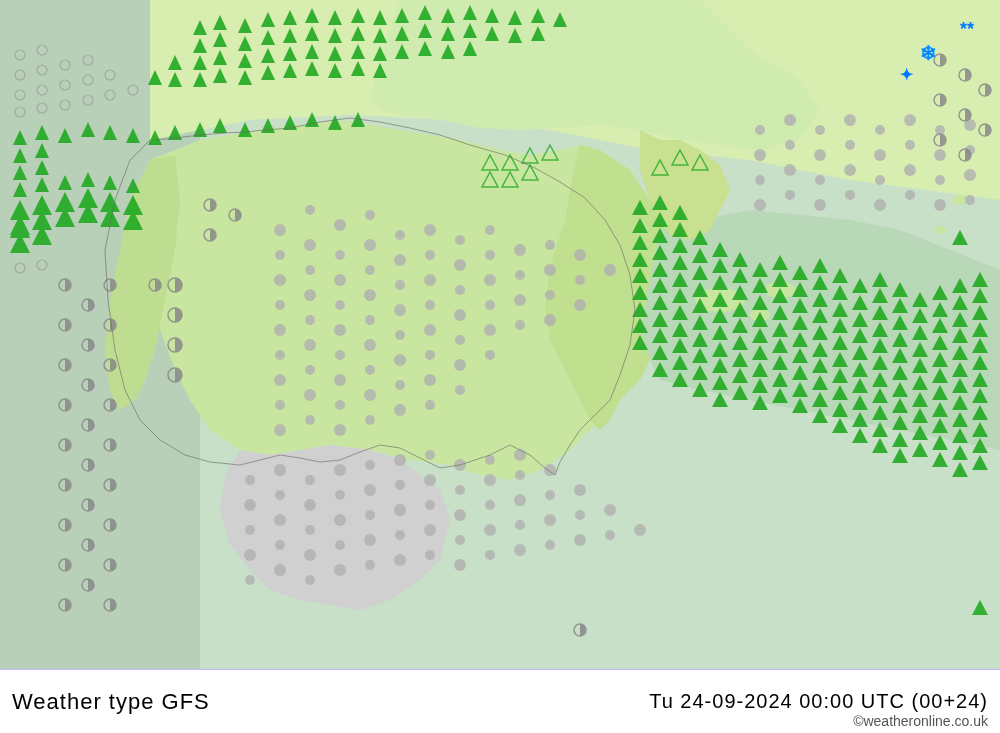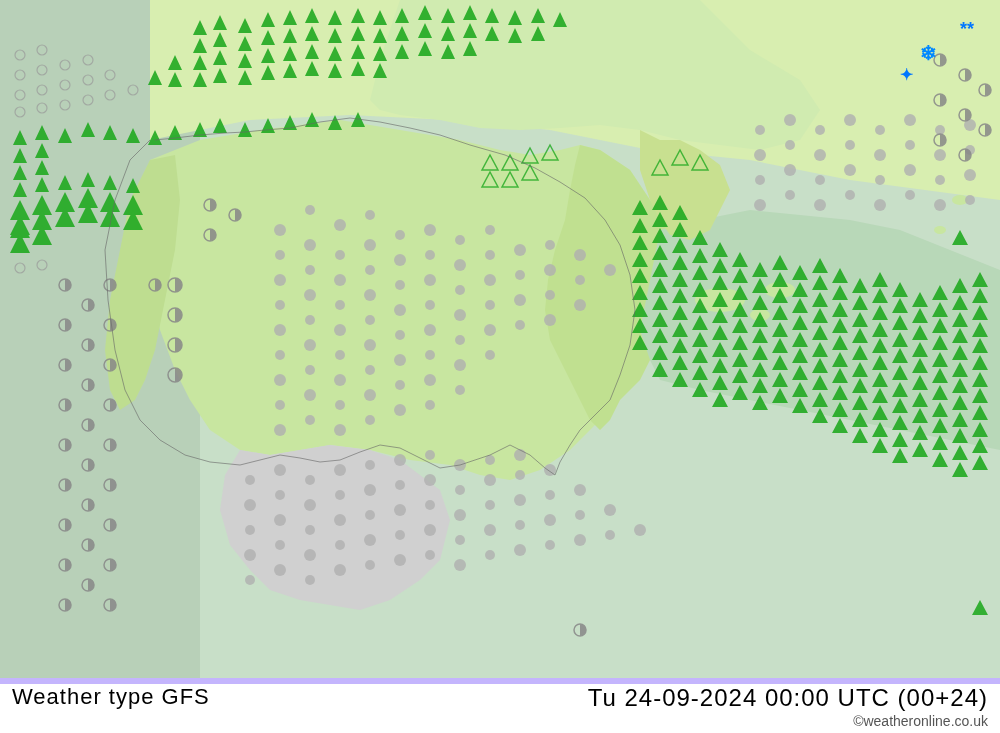--- a/index.html
+++ b/index.html
@@ -17,38 +17,39 @@
       height: 733px;
       position: relative;
       overflow: hidden;
     }
 
     #bottom-bar {
       position: absolute;
       bottom: 0;
       left: 0;
       width: 100%;
-      height: 55px;
+      height: 64px;
       background: #fff;
-      border-top: 6px solid #c4b5fd;
+      border-top: 1px solid #c4b5fd;
       display: flex;
+      align-items: center;
       justify-content: space-between;
       padding: 0 12px;
       z-index: 10;
     }
 
     #title-left {
       font-size: 22px;
       font-weight: normal;
       color: #000;
       letter-spacing: 1px;
     }
 
     #title-right {
-      font-size: 24px;
+      font-size: 20px;
       font-weight: normal;
       color: #000;
       letter-spacing: 1px;
     }
 
     #copyright {
       position: absolute;
       bottom: 4px;
       right: 12px;
       font-size: 14px;

